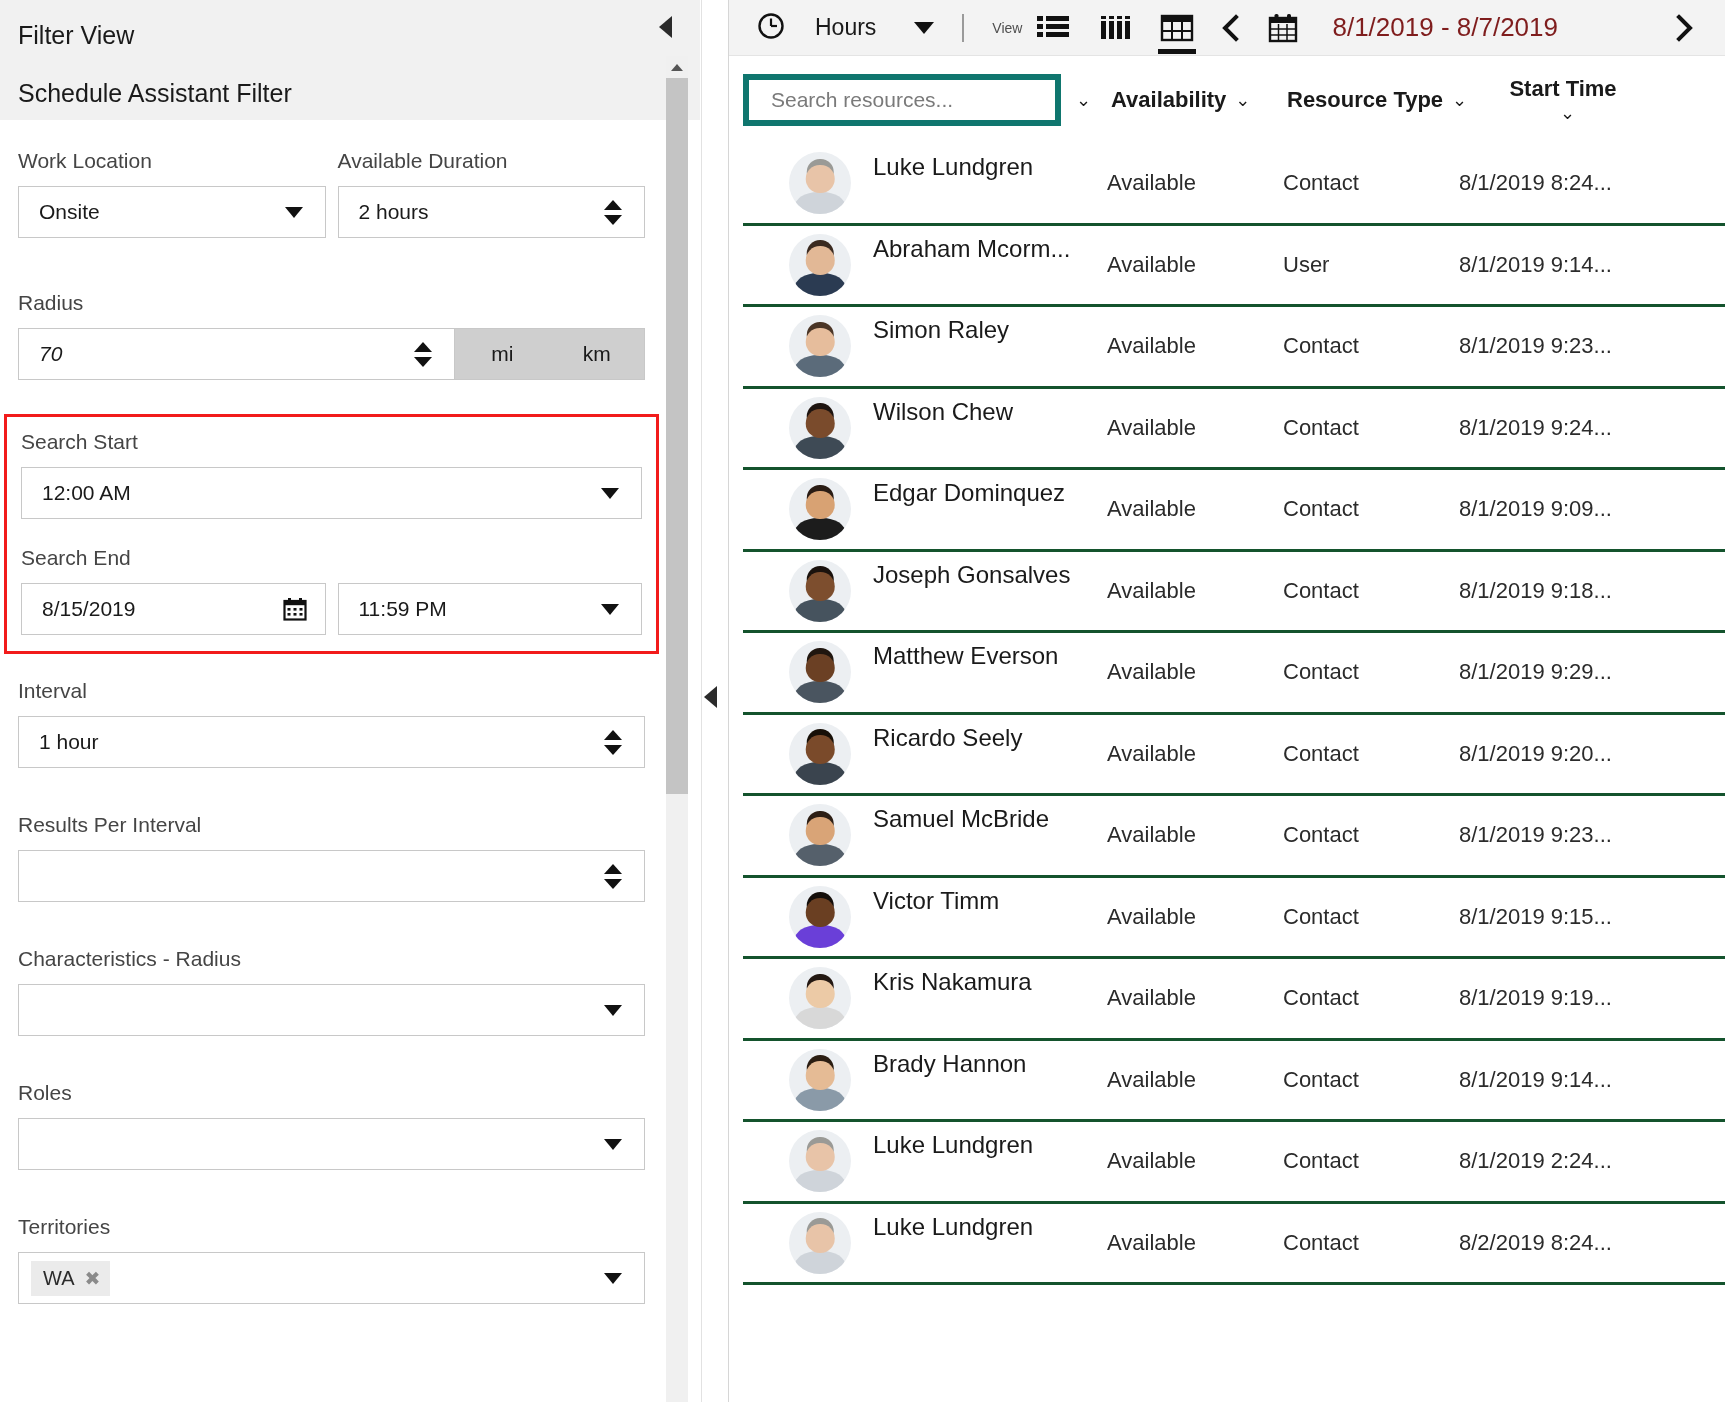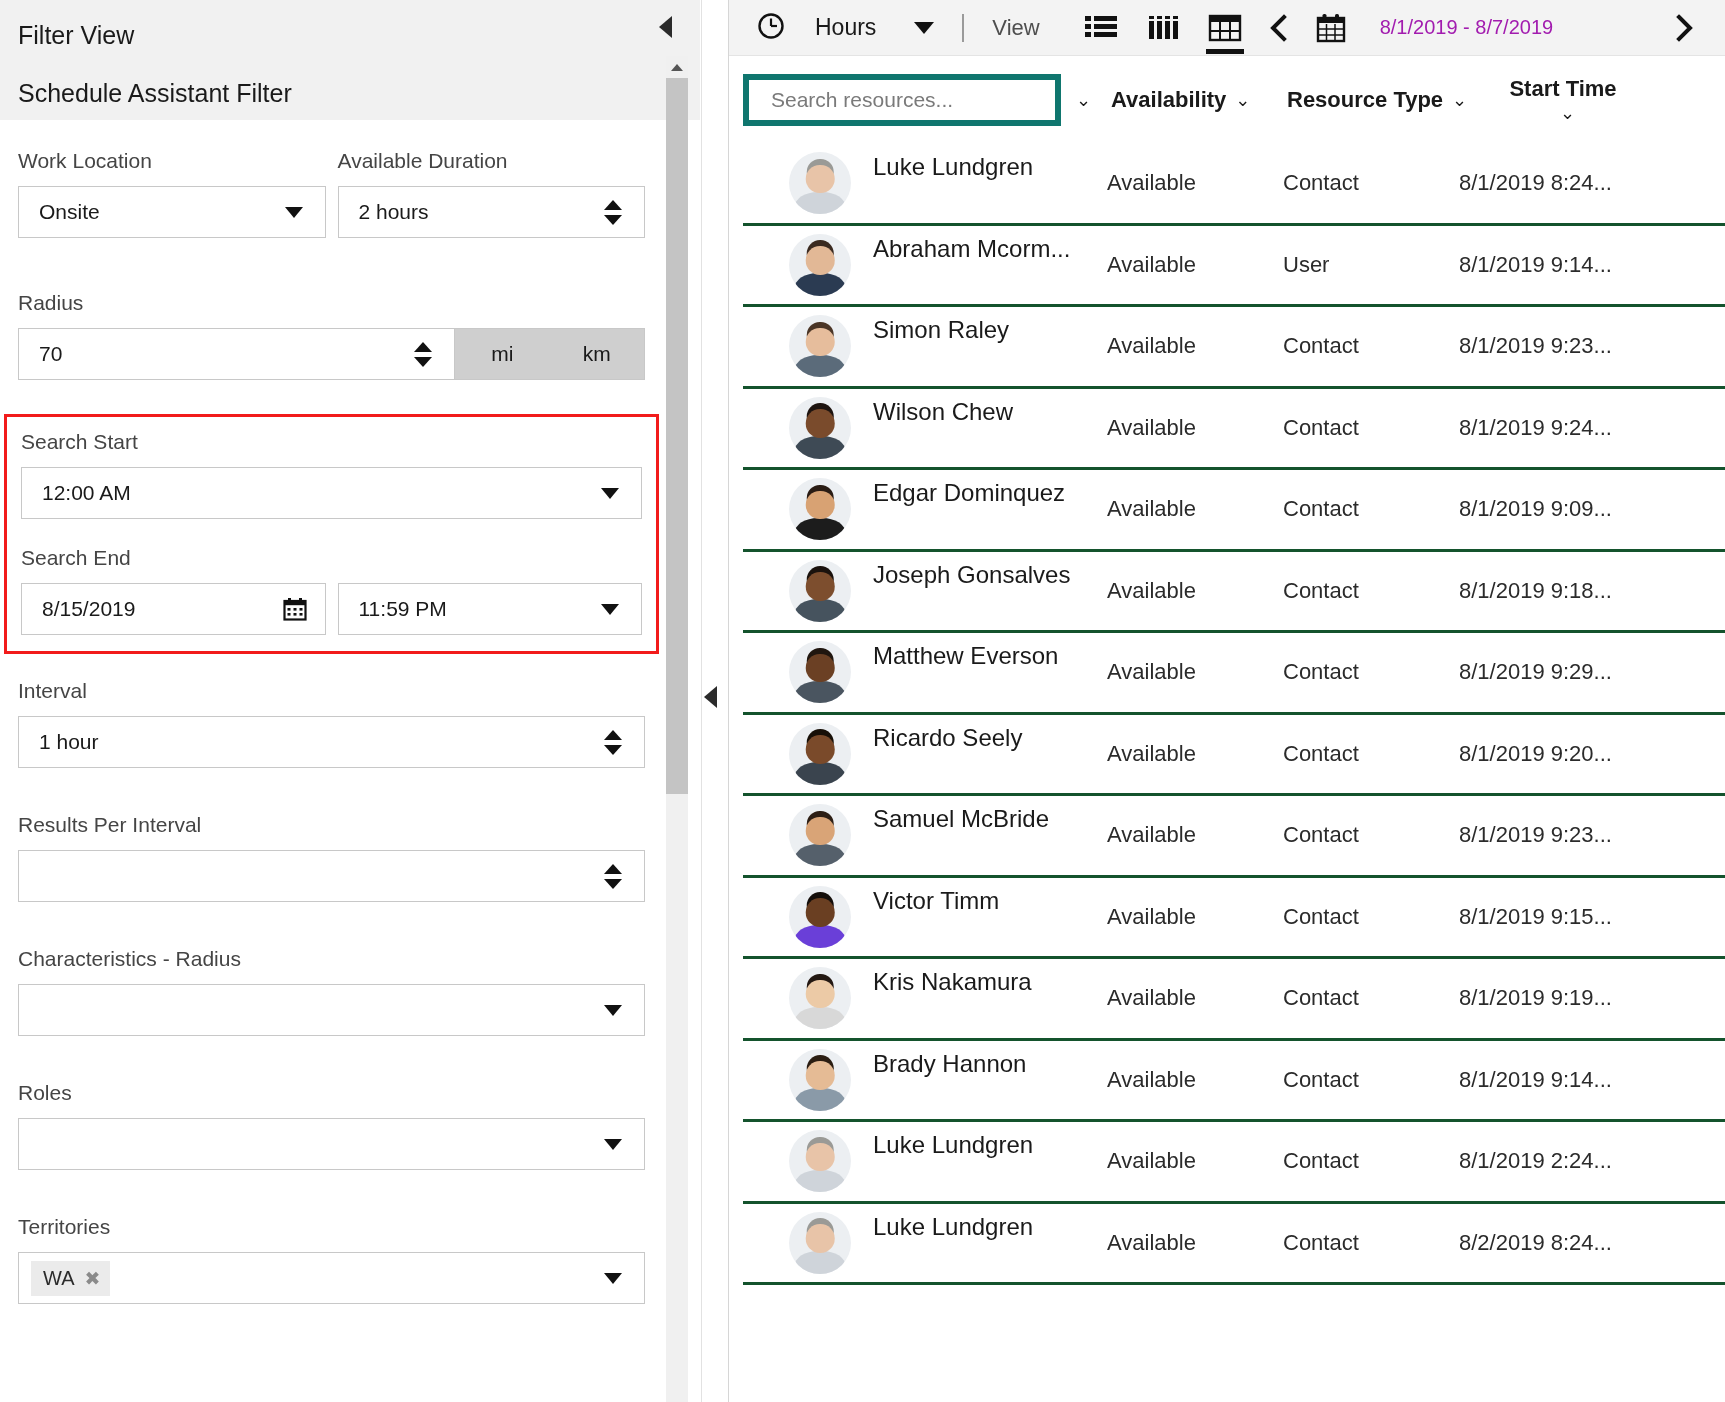--- a/index.html
+++ b/index.html
@@ -88,21 +88,21 @@
     width: 0; height: 0;
     border-left: 9px solid transparent;
     border-right: 9px solid transparent;
     border-top: 10px solid #111;
   }
   .gap-lg { height: 52px; }
   .gap-md { height: 44px; }
 
   
   .radius-row { display: flex; }
-  .radius-input { flex: 1; }
+  .radius-input { flex: 1; font-style: italic; }
   .unit-seg {
     display: flex; width: 190px;
     border: 1px solid #c8c8c8; border-left: none;
     background: #cfcfcf;
   }
   .unit-seg div {
     flex: 1; display: flex; align-items: center; justify-content: center;
     font-size: 21px; color: #1a1a1a; cursor: pointer;
   }
 
@@ -172,32 +172,32 @@
   .tb-item { display: flex; align-items: center; cursor: pointer; }
   .tb-hours-label { font-size: 23px; color: #1a1a1a; margin-left: 30px; }
   .tb-caret {
     width: 0; height: 0;
     border-left: 10px solid transparent;
     border-right: 10px solid transparent;
     border-top: 12px solid #111;
     margin-left: 38px; cursor: pointer;
   }
   .tb-sep { width: 2px; height: 28px; background: #9a9a9a; margin: 0 28px; }
-  .tb-view-label { font-size: 22px; color: #4e4e4e; margin-right: 30px; }
+  .tb-view-label { font-size: 14px; color: #4e4e4e; }
   .tb-icon-btn {
     width: 62px; height: 56px; display: flex;
     align-items: center; justify-content: center;
     position: relative; cursor: pointer;
   }
   .tb-icon-btn.active::after {
     content: ""; position: absolute; bottom: 2px; left: 12px;
     width: 38px; height: 5px; background: #111;
   }
   .tb-daterange {
-    font-size: 20px; color: #a21caf; margin: 0 20px; white-space: nowrap;
+    font-size: 26px; color: #7f1d1d; margin: 0 20px; white-space: nowrap;
   }
   .tb-nav { width: 46px; height: 56px; display: flex; align-items: center; justify-content: center; cursor: pointer; }
   .tb-spacer { flex: 1; }
 
   
   .grid-head {
     height: 88px; display: flex; align-items: center;
     background: #fff; padding-left: 14px;
   }
   .search-box {

